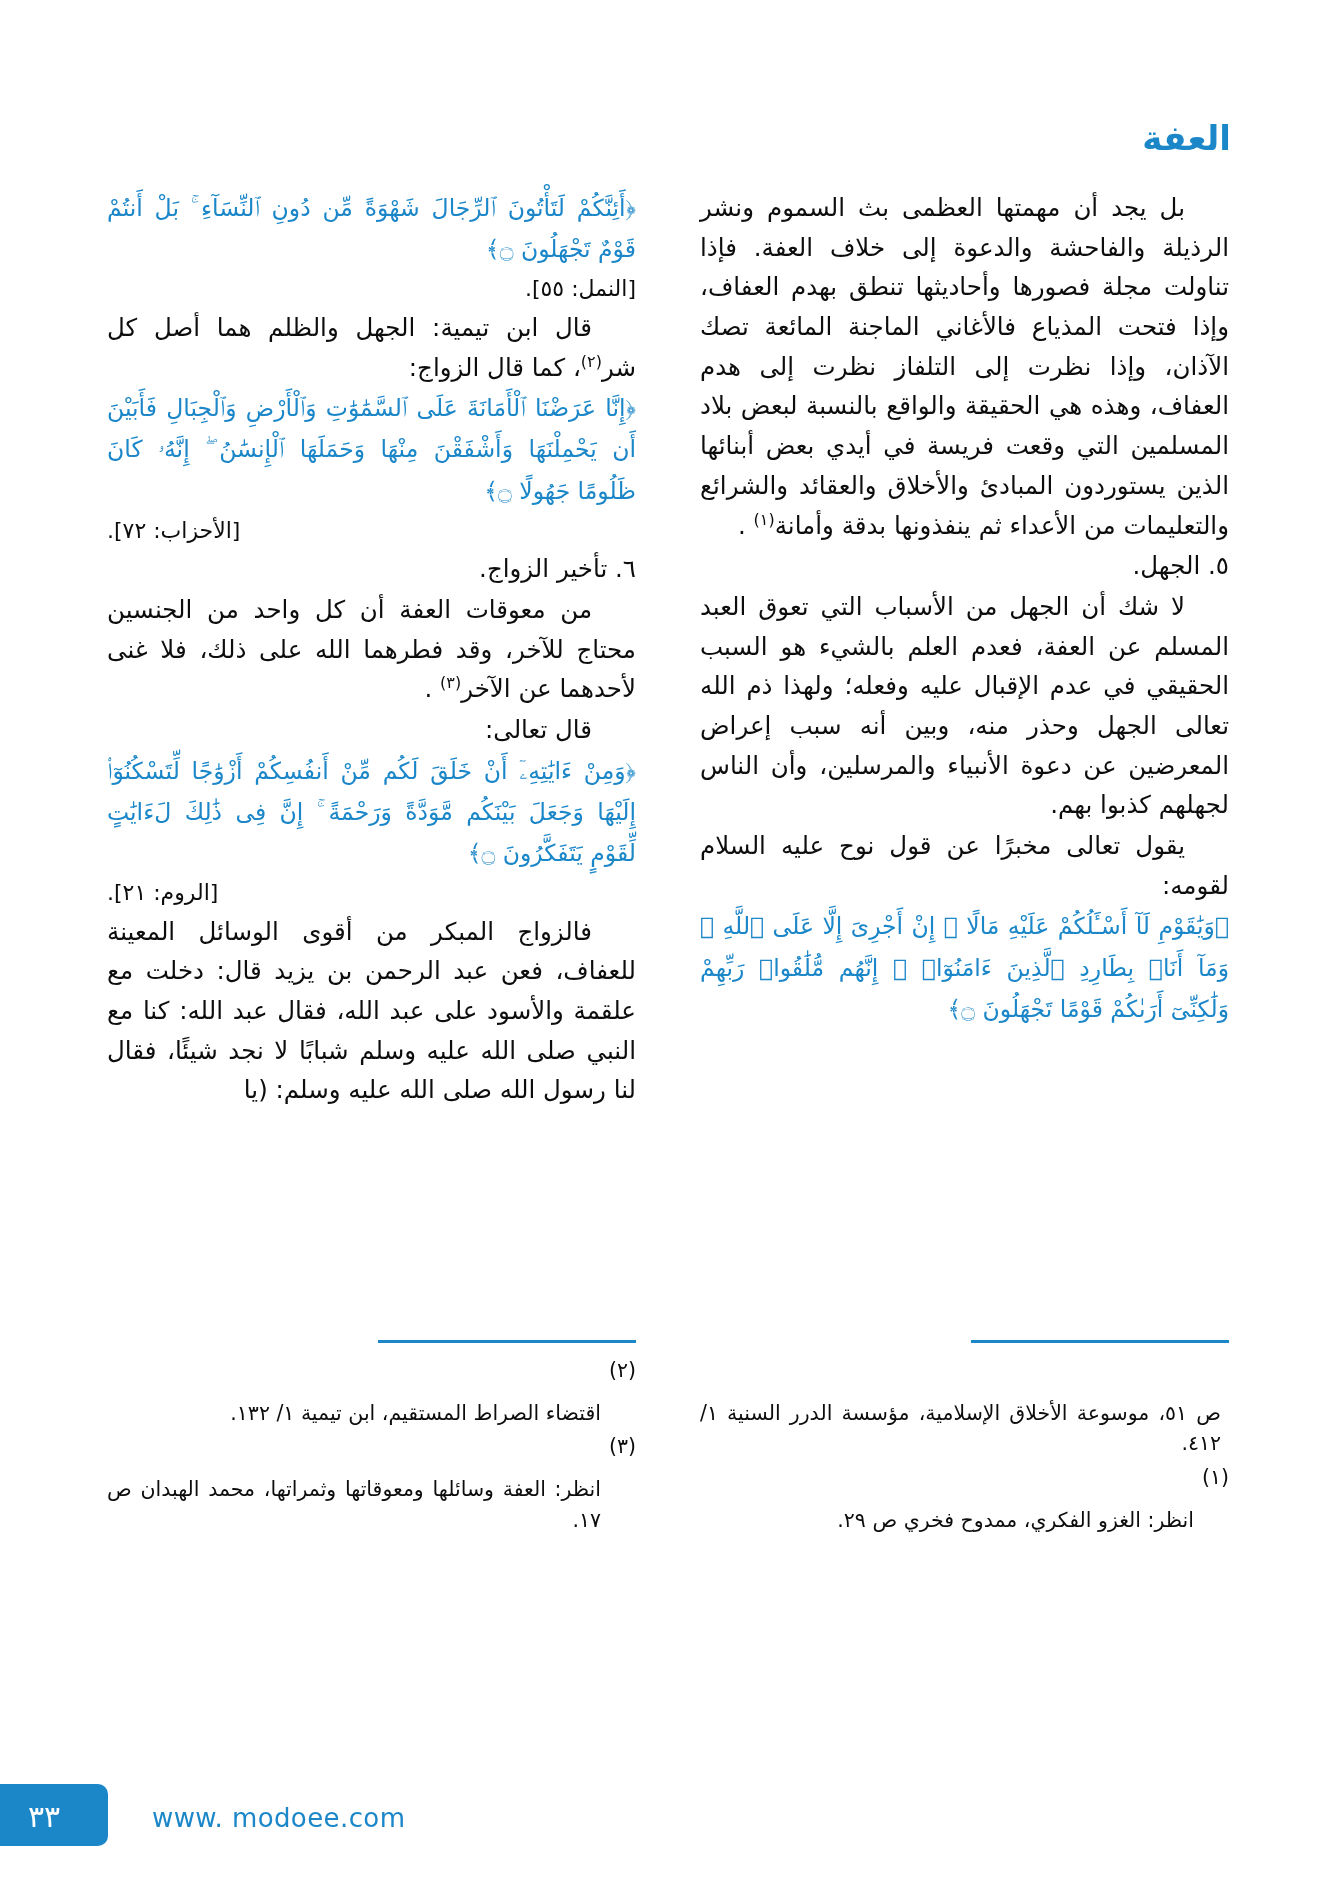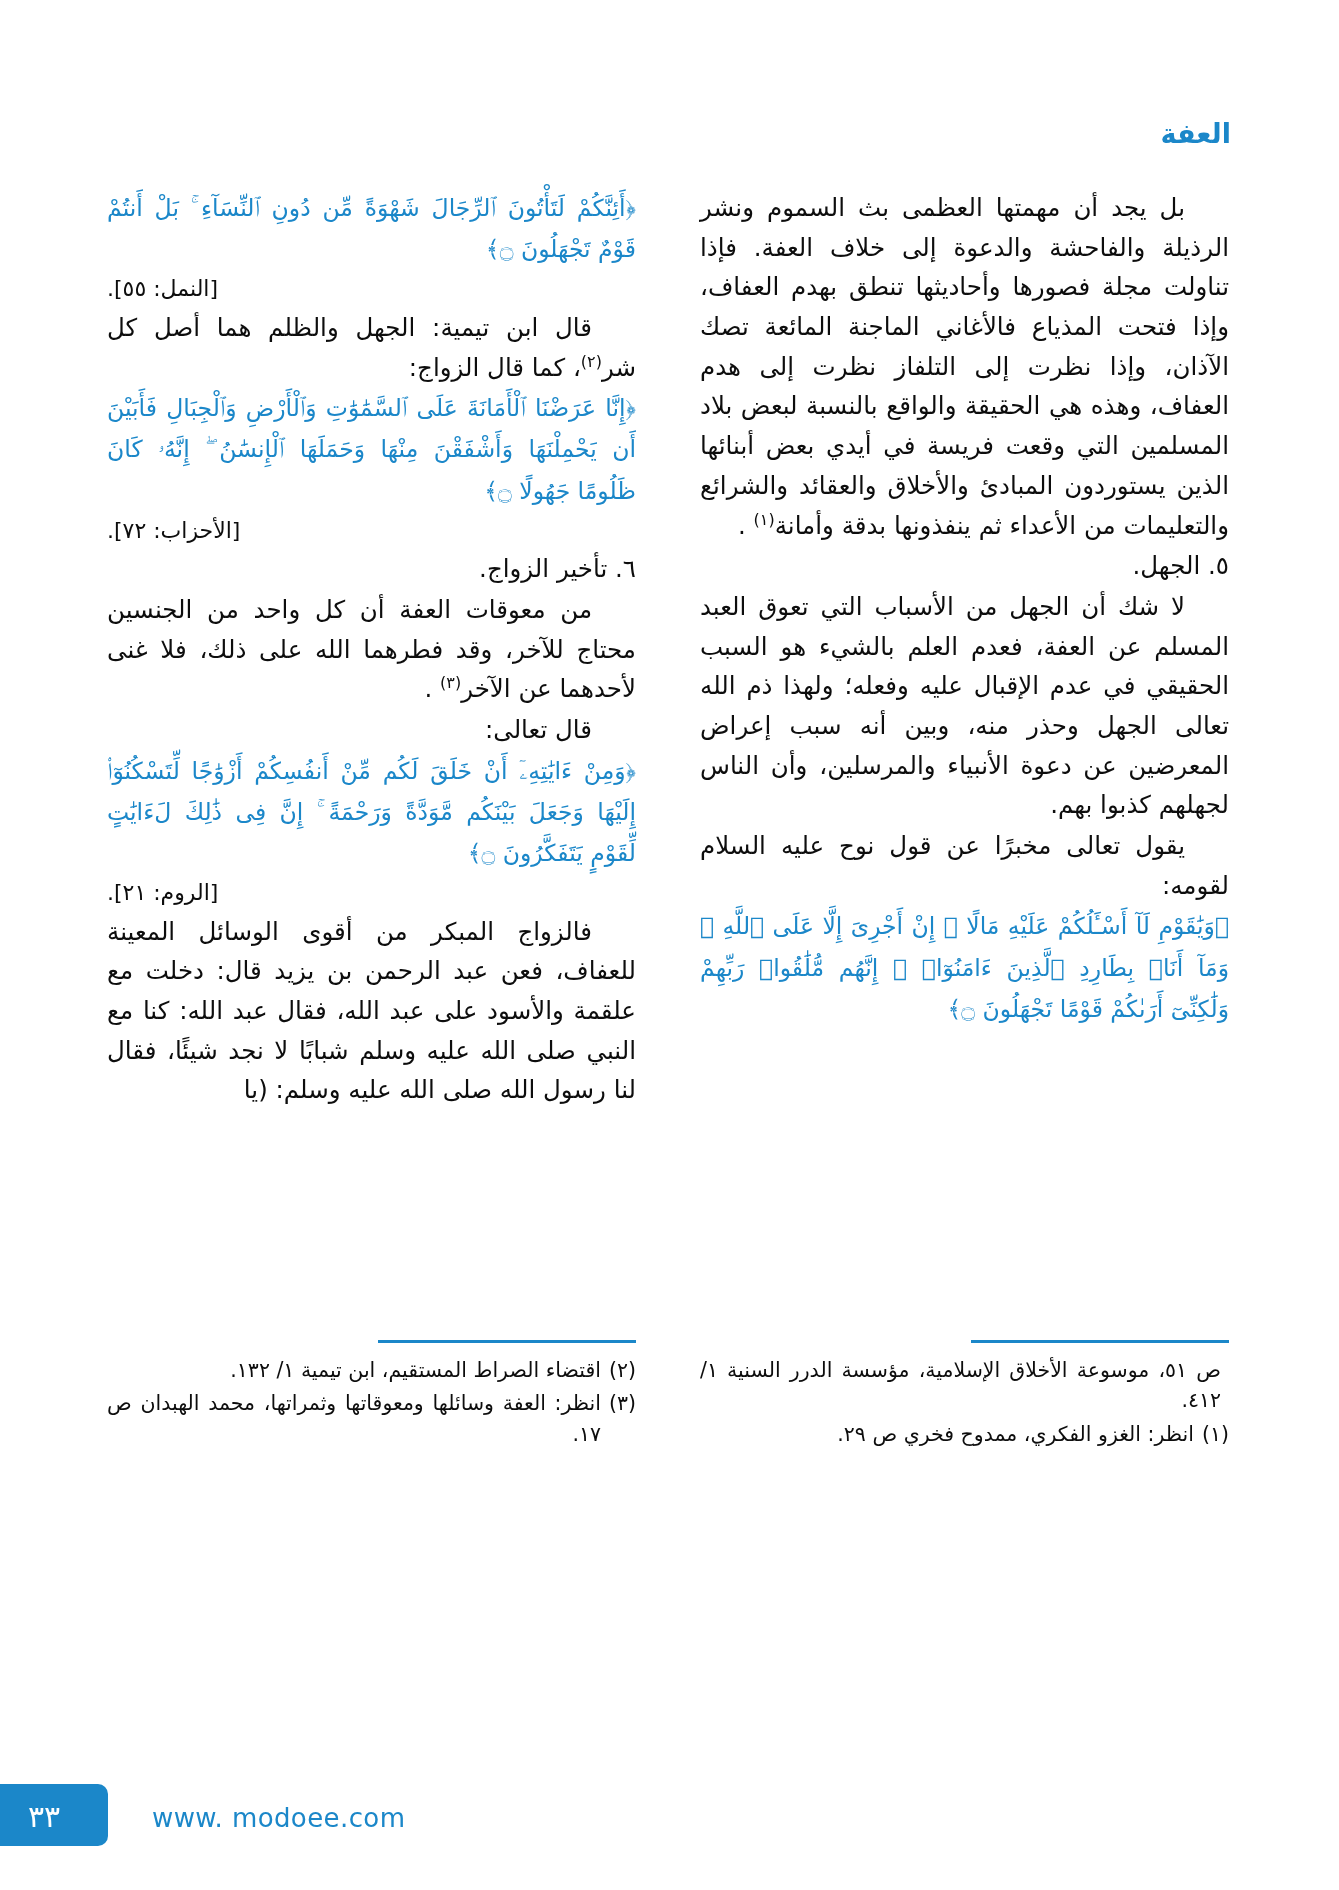--- a/index.html
+++ b/index.html
@@ -18,21 +18,21 @@
 
   
   .header {
     position: absolute;
     top: 118px;
     right: 108px;
     width: 1120px;
   }
   .header-title {
     font-family: "DejaVu Sans", sans-serif;
-    font-size: 27px;
+    font-size: 34px;
     font-weight: bold;
     color: #1b87c9;
     text-align: right;
     letter-spacing: 0;
   }
 
   
   .columns {
     position: absolute;
     top: 188px;
@@ -111,20 +111,21 @@
     font-family: "DejaVu Sans", sans-serif;
     margin-bottom: 3px;
   }
   .fn-num {
     flex: 0 0 auto;
     margin-left: 8px;
   }
   .fn-text {
     flex: 1 1 auto;
     text-align: justify;
+    margin-top: 43px;
   }
 
   
   .footer-tab {
     position: absolute;
     left: 0;
     bottom: 44px;
     width: 108px;
     height: 62px;
     background: #1b87c9;
@@ -166,21 +167,21 @@
     <div class="col">
       <p class="indent"><span>بل يجد أن مهمتها العظمى بث السموم ونشر الرذيلة والفاحشة والدعوة إلى خلاف العفة. فإذا تناولت مجلة فصورها وأحاديثها تنطق بهدم العفاف، وإذا فتحت المذياع فالأغاني الماجنة المائعة تصك الآذان، وإذا نظرت إلى التلفاز نظرت إلى هدم العفاف، وهذه هي الحقيقة والواقع بالنسبة لبعض بلاد المسلمين التي وقعت فريسة في أيدي بعض أبنائها الذين يستوردون المبادئ والأخلاق والعقائد والشرائع والتعليمات من الأعداء ثم ينفذونها بدقة وأمانة</span><span class="sup">(١)</span> .</p>
       <p class="heading-line">٥. الجهل.</p>
       <p class="indent">لا شك أن الجهل من الأسباب التي تعوق العبد المسلم عن العفة، فعدم العلم بالشيء هو السبب الحقيقي في عدم الإقبال عليه وفعله؛ ولهذا ذم الله تعالى الجهل وحذر منه، وبين أنه سبب إعراض المعرضين عن دعوة الأنبياء والمرسلين، وأن الناس لجهلهم كذبوا بهم.</p>
       <p class="indent">يقول تعالى مخبرًا عن قول نوح عليه السلام لقومه:</p>
       <p class="quran">﴿وَيَٰقَوْمِ لَآ أَسْـَٔلُكُمْ عَلَيْهِ مَالًا ۖ إِنْ أَجْرِىَ إِلَّا عَلَى ٱللَّهِ ۚ وَمَآ أَنَا۠ بِطَارِدِ ٱلَّذِينَ ءَامَنُوٓا۟ ۚ إِنَّهُم مُّلَٰقُوا۟ رَبِّهِمْ وَلَٰكِنِّىٓ أَرَىٰكُمْ قَوْمًا تَجْهَلُونَ ۝﴾</p>
     </div>
 
     <div class="col">
       <p class="quran">﴿أَئِنَّكُمْ لَتَأْتُونَ ٱلرِّجَالَ شَهْوَةً مِّن دُونِ ٱلنِّسَآءِ ۚ بَلْ أَنتُمْ قَوْمٌ تَجْهَلُونَ ۝﴾</p>
-      <p class="ref" style="text-align:left">[النمل: ٥٥].</p>
+      <p class="ref" style="text-align:right">[النمل: ٥٥].</p>
       <p class="indent"><span>قال ابن تيمية: الجهل والظلم هما أصل كل شر</span><span class="sup">(٢)</span><span>، كما قال الزواج:</span></p>
       <p class="quran">﴿إِنَّا عَرَضْنَا ٱلْأَمَانَةَ عَلَى ٱلسَّمَٰوَٰتِ وَٱلْأَرْضِ وَٱلْجِبَالِ فَأَبَيْنَ أَن يَحْمِلْنَهَا وَأَشْفَقْنَ مِنْهَا وَحَمَلَهَا ٱلْإِنسَٰنُ ۖ إِنَّهُۥ كَانَ ظَلُومًا جَهُولًا ۝﴾</p>
       <p class="ref" style="text-align:left">[الأحزاب: ٧٢].</p>
       <p class="heading-line">٦. تأخير الزواج.</p>
       <p class="indent"><span>من معوقات العفة أن كل واحد من الجنسين محتاج للآخر، وقد فطرهما الله على ذلك، فلا غنى لأحدهما عن الآخر</span><span class="sup">(٣)</span> .</p>
       <p class="indent">قال تعالى:</p>
       <p class="quran">﴿وَمِنْ ءَايَٰتِهِۦٓ أَنْ خَلَقَ لَكُم مِّنْ أَنفُسِكُمْ أَزْوَٰجًا لِّتَسْكُنُوٓا۟ إِلَيْهَا وَجَعَلَ بَيْنَكُم مَّوَدَّةً وَرَحْمَةً ۚ إِنَّ فِى ذَٰلِكَ لَءَايَٰتٍ لِّقَوْمٍ يَتَفَكَّرُونَ ۝﴾</p>
       <p class="ref" style="text-align:left">[الروم: ٢١].</p>
       <p class="indent">فالزواج المبكر من أقوى الوسائل المعينة للعفاف، فعن عبد الرحمن بن يزيد قال: دخلت مع علقمة والأسود على عبد الله، فقال عبد الله: كنا مع النبي صلى الله عليه وسلم شبابًا لا نجد شيئًا، فقال لنا رسول الله صلى الله عليه وسلم: (يا</p>
     </div>

